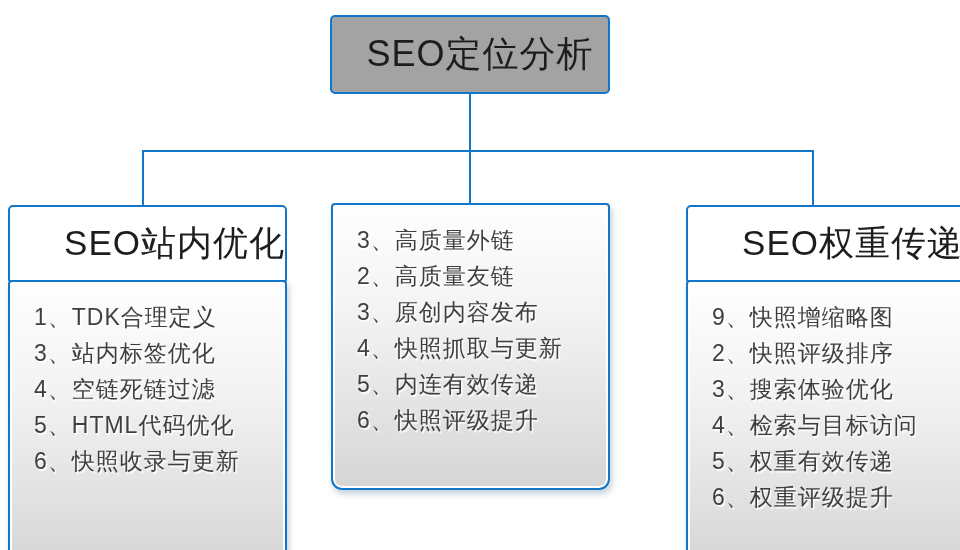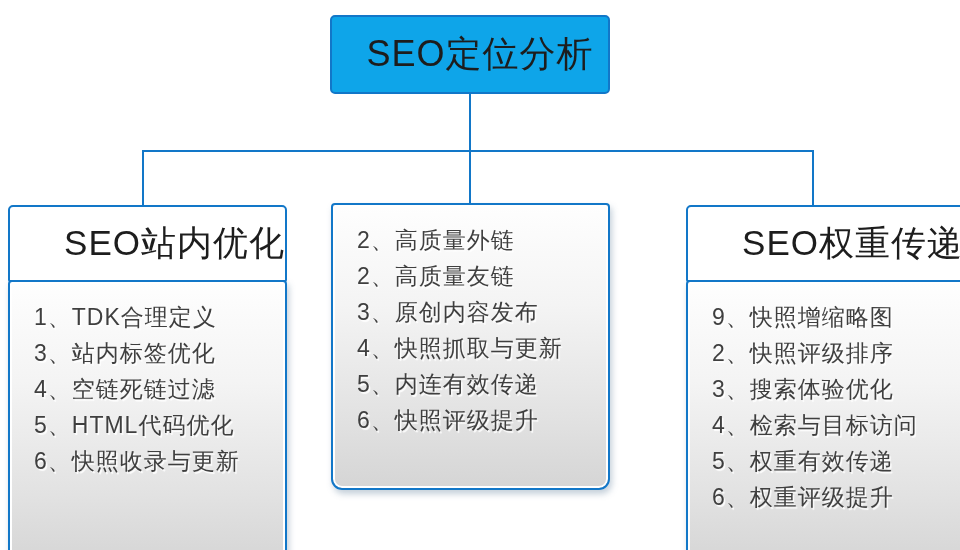--- a/index.html
+++ b/index.html
@@ -17,21 +17,21 @@
   .stage{position:absolute;left:0;top:0;width:960px;height:550px;}
 
   
   .line{position:absolute;background:var(--accent);}
   .line.v{width:2px;}
   .line.h{height:2px;}
 
   
   .root-node{
     position:absolute;left:330px;top:15px;width:280px;height:79px;
-    background:#0ea5e9;
+    background:#a3a3a3;
     border:2px solid var(--accent);
     border-radius:5px;
     display:flex;align-items:center;justify-content:center;
     font-size:36px;color:var(--ink);
     letter-spacing:1px;
     padding-left:20px;
   }
 
   
   .column{position:absolute;top:205px;width:279px;}
@@ -95,21 +95,21 @@
         <li>4、空链死链过滤</li>
         <li>5、HTML代码优化</li>
         <li>6、快照收录与更新</li>
       </ul>
     </div>
   </div>
 
   <div class="column c1">
     <div class="list-box">
       <ul>
-        <li>2、高质量外链</li>
+        <li>3、高质量外链</li>
         <li>2、高质量友链</li>
         <li>3、原创内容发布</li>
         <li>4、快照抓取与更新</li>
         <li>5、内连有效传递</li>
         <li>6、快照评级提升</li>
       </ul>
     </div>
   </div>
 
   <div class="column c2">

